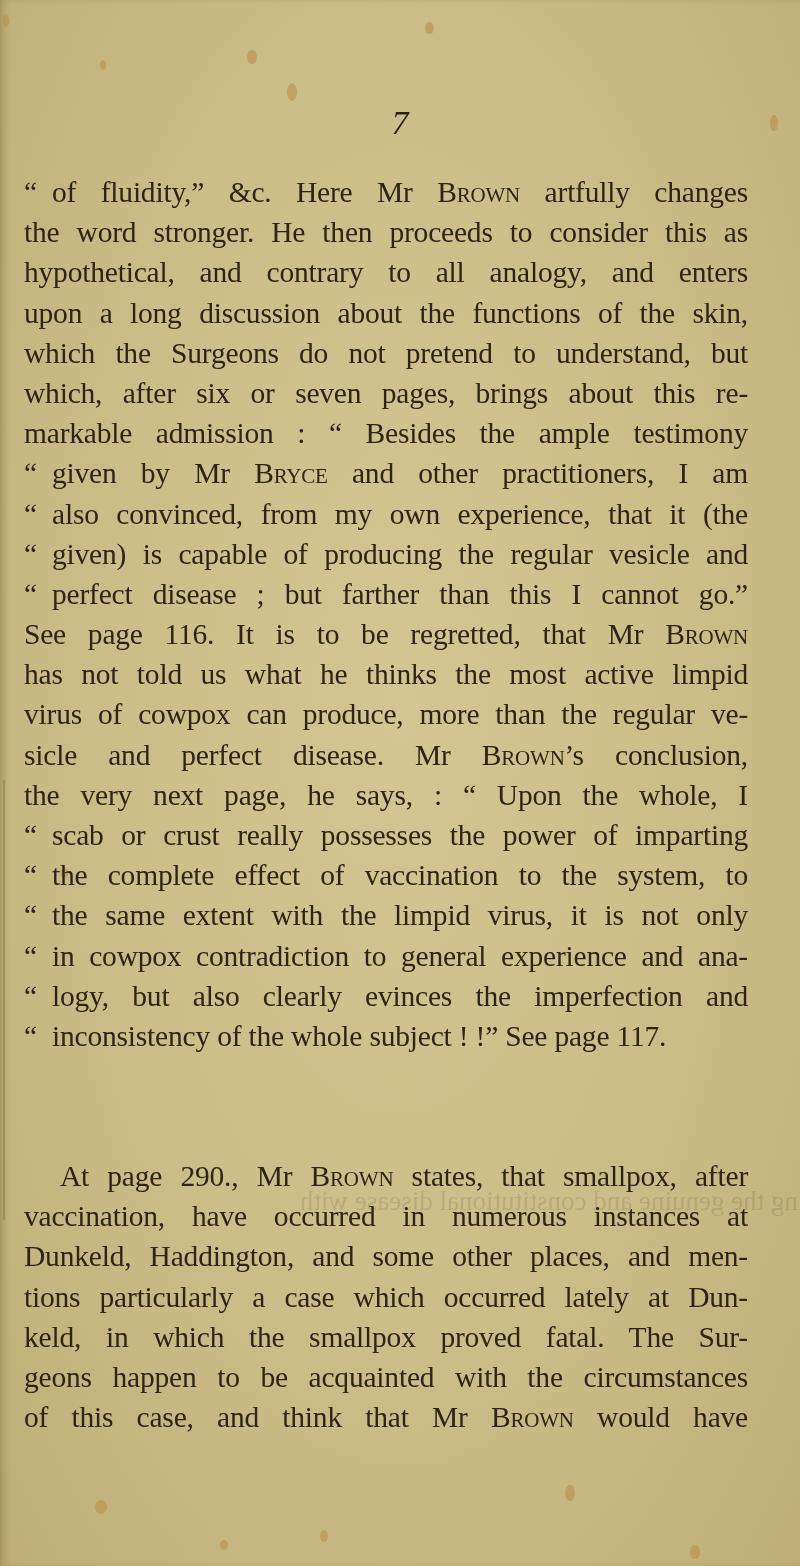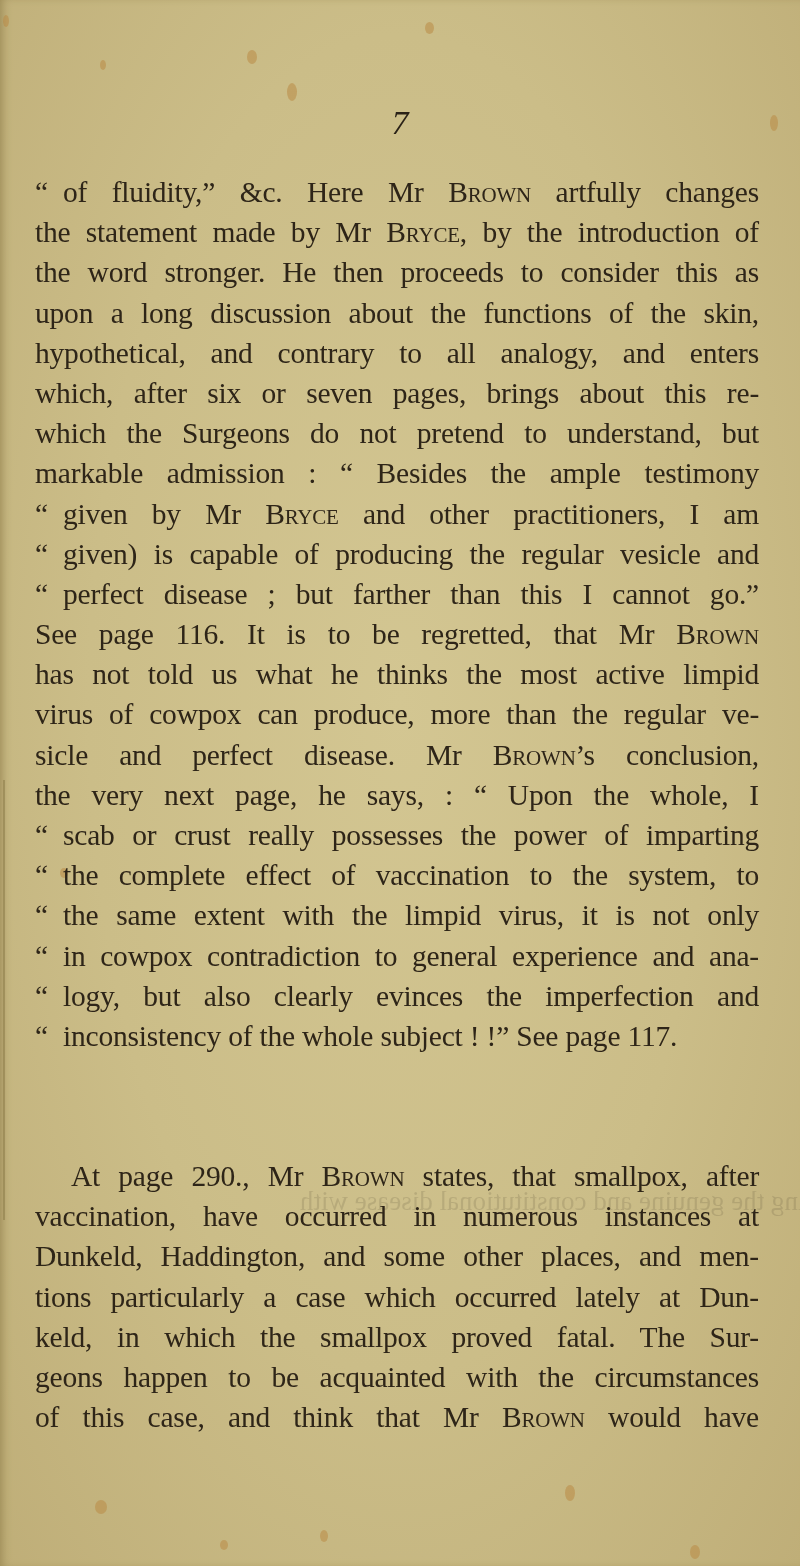--- a/index.html
+++ b/index.html
@@ -46,21 +46,20 @@
       font-style: italic;
     }
     .text-block {
       position: absolute;
       left: 24px;
       width: 724px;
       color: #2e2518;
       font-size: 29.5px;
       line-height: 40.2px;
       letter-spacing: -0.2px;
-      margin-left: 11px;
     }
     .line {
       display: block;
       white-space: nowrap;
       text-align: justify;
       text-align-last: justify;
       height: 40.2px;
       overflow: visible;
     }
     .line.last {
@@ -105,28 +104,28 @@
   <div class="foxing" style="left:565px;top:1485px;width:10px;height:16px;"></div>
   <div class="foxing" style="left:320px;top:1530px;width:8px;height:12px;"></div>
   <div class="foxing" style="left:690px;top:1545px;width:10px;height:14px;"></div>
   <div class="foxing" style="left:220px;top:1540px;width:8px;height:10px;"></div>
   <div class="foxing" style="left:60px;top:868px;width:8px;height:10px;"></div>
 
   <div class="page-number">7</div>
 
   <div class="text-block" id="para1" style="top:172px;">
       <span class="line"><span class="quote-mark">“</span><span>of fluidity,” &amp;c.  Here Mr </span><span class="sc">Brown</span><span> artfully changes</span></span>
-      <span class="line"><span>the statement made by Mr </span><span class="sc">Bryce</span><span>, by the introduction of</span></span>
       <span class="line"><span>the word </span><span class="it">stronger</span><span>.  He then proceeds to consider this as</span></span>
+      <span class="line"><span>hypothetical, and contrary to all analogy, and enters</span></span>
       <span class="line"><span>upon a long discussion about the functions of the skin,</span></span>
-      <span class="line"><span>hypothetical, and contrary to all analogy, and enters</span></span>
+      <span class="line"><span>which the Surgeons do not pretend to understand, but</span></span>
       <span class="line"><span>which, after six or seven pages, brings about this re-</span></span>
-      <span class="line"><span>which the Surgeons do not pretend to understand, but</span></span>
       <span class="line"><span>markable admission : “ Besides the ample testimony</span></span>
       <span class="line"><span class="quote-mark">“</span><span>given by Mr </span><span class="sc">Bryce</span><span> and other practitioners, I am</span></span>
+      <span class="line"><span class="quote-mark">“</span><span>also convinced, </span><span class="it">from my own experience</span><span>, </span><span class="it">that it</span><span> (the</span></span>
       <span class="line"><span class="quote-mark">“</span><span>given) </span><span class="it">is capable of producing the regular vesicle and</span></span>
       <span class="line"><span class="quote-mark">“</span><span class="it">perfect disease ;</span><span> but farther than this I cannot go.”</span></span>
       <span class="line"><span>See page 116.  It is to be regretted, that Mr </span><span class="sc">Brown</span></span>
       <span class="line"><span>has not told us what he thinks the most active limpid</span></span>
       <span class="line"><span>virus of cowpox can produce, </span><span class="it">more</span><span> than the regular ve-</span></span>
       <span class="line"><span>sicle and perfect disease.  Mr </span><span class="sc">Brown</span><span>’s conclusion,</span></span>
       <span class="line"><span>the very next page, he says, : “ Upon the whole, I</span></span>
       <span class="line"><span class="quote-mark">“</span><span>scab or crust really possesses the power of imparting</span></span>
       <span class="line"><span class="quote-mark">“</span><span>the complete effect of vaccination to the system, </span><span class="it">to</span></span>
       <span class="line"><span class="quote-mark">“</span><span class="it">the same extent</span><span> with the limpid virus, it is not only</span></span>

